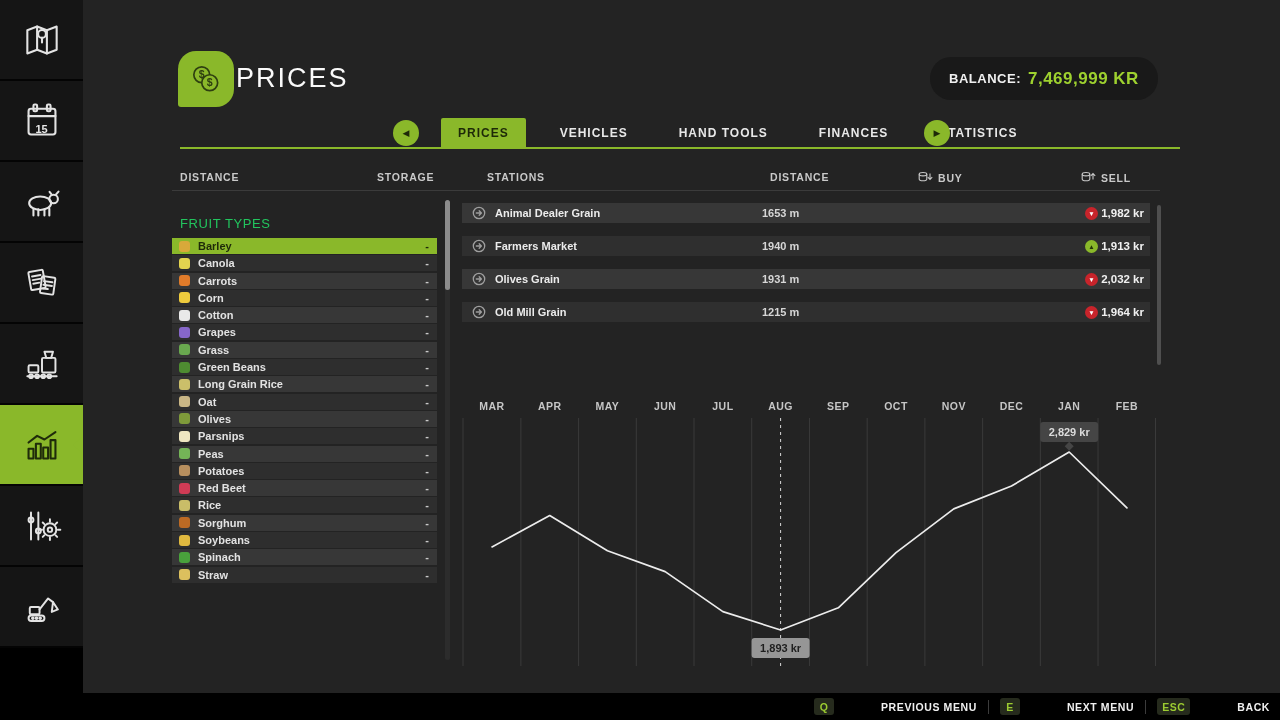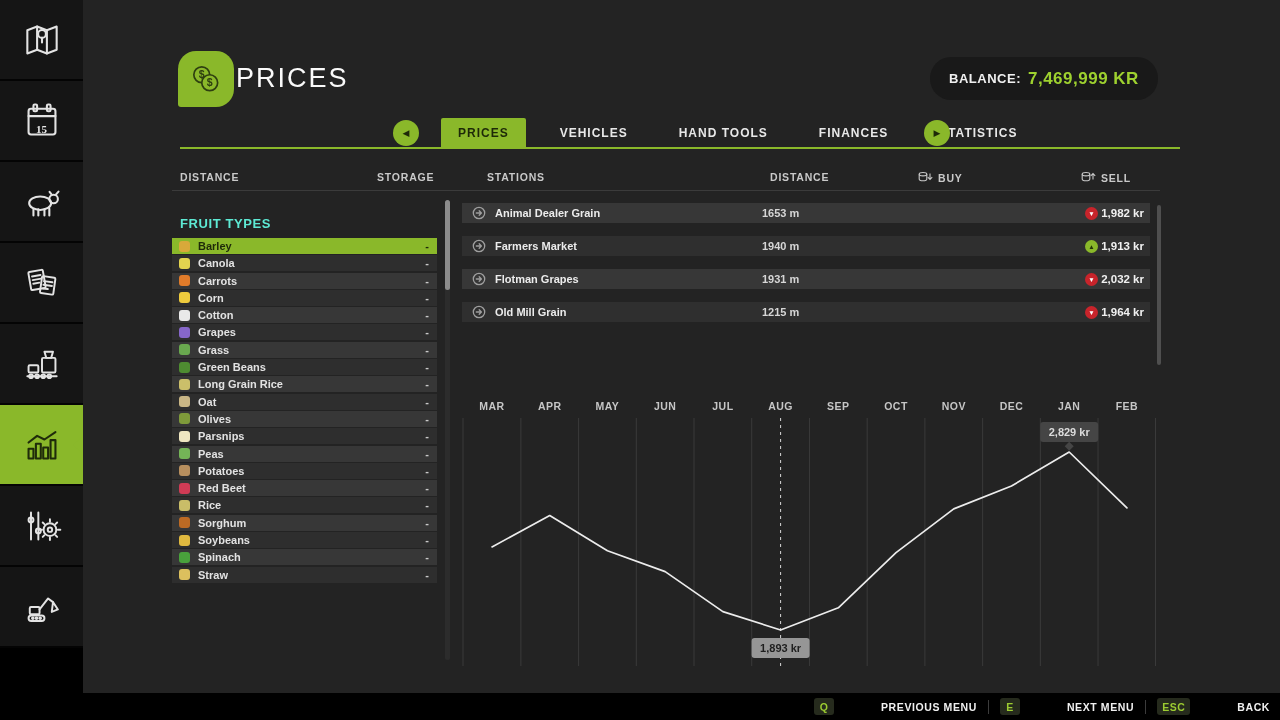--- a/index.html
+++ b/index.html
@@ -1,20 +1,20 @@
 <!DOCTYPE html>
 <html><head>
 <meta charset="utf-8">
 <style>
   * { margin:0; padding:0; box-sizing:border-box; }
   html,body { width:1280px; height:720px; overflow:hidden; background:#000; font-family:"Liberation Sans", sans-serif; }
   #stage { position:relative; width:1280px; height:720px; background:#000; }
 
   
-  #sidebar { position:absolute; left:0; top:0; width:83px; height:666px;font-family:Liberation Serif, serif; }
+  #sidebar { position:absolute; left:0; top:0; width:83px; height:666px; }
   .side-item { position:relative; width:83px; height:81px; background:#151515; border-bottom:2px solid #040404; display:flex; align-items:center; justify-content:center; cursor:pointer; }
   .side-item.active { background:#8ab82a; }
   .side-item svg { width:44px; height:44px; }
   .side-notch { position:absolute; right:-6px; top:50%; width:13px; height:13px; background:#8ab82a; transform:translateY(-50%) rotate(45deg); }
   .side-dot { position:absolute; right:-4px; top:50%; width:4px; height:4px; border-radius:50%; background:#111; transform:translateY(-50%); }
   .cal-num { position:absolute; font-size:11px; font-weight:bold; color:#e8e8e8; top:42px; left:0; width:100%; text-align:center; pointer-events:none; }
 
   
   #main { position:absolute; left:83px; top:0; width:1197px; height:693px; background:#232323; }
 
@@ -35,21 +35,21 @@
   .tab { height:30px; line-height:30px; padding:0 17px; font-size:12px; font-weight:bold; letter-spacing:1px; color:#e8e8e8; cursor:pointer; }
   .tab.active { background:#8ab82a; color:#1d2908; border-radius:2px 2px 0 0; }
 
   
   .colhead { position:absolute; top:171px; font-size:10.5px; font-weight:600; letter-spacing:.8px; color:#c9c9c9; display:flex; align-items:center; gap:5px; }
   #col-commodity { left:97px; } #col-storage { left:294px; } #col-stations { left:404px; }
   #col-distance { left:687px; } #col-buy { left:835px; } #col-sell { left:998px; }
   #colhead-sep { position:absolute; left:89px; top:190px; width:988px; height:1px; background:#3b3b3b; }
 
   
-  #fruit-types-label { position:absolute; left:97px; top:216px; font-size:13px; font-weight:bold; letter-spacing:.6px; color:#5eead4; }
+  #fruit-types-label { position:absolute; left:97px; top:216px; font-size:13px; font-weight:normal; letter-spacing:.6px; color:#22c55e; }
   #commodity-list { position:absolute; left:89px; top:238px; width:265px; }
   .crow { position:relative; height:16px; margin-bottom:1.3px; display:flex; align-items:center; cursor:pointer; }
   .crow:nth-child(odd)  { background:#373737; }
   .crow:nth-child(even) { background:#2e2e2e; }
   .crow.selected { background:#8ab82a; }
   .crow .cicon { width:11px; height:11px; border-radius:3px; margin:0 8px 0 7px; flex:0 0 auto; }
   .crow .clabel { font-size:11px; font-weight:bold; color:#e2e2e2; }
   .crow .cval { position:absolute; right:8px; font-size:11px; font-weight:bold; color:#c9c9c9; }
   .crow.selected .clabel, .crow.selected .cval { color:#1e2a0a; }
   #commodity-scroll { position:absolute; left:362px; top:200px; width:5px; height:460px; background:#2c2c2c; border-radius:3px; }
@@ -380,21 +380,21 @@
           <span class="trend up">▲</span>
           <span class="sprice">1,913 kr</span>
         </div>
         <div class="srow">
           <span class="goto">
             <svg width="14" height="14" viewBox="0 0 14 14" fill="none" stroke="#9f9f9f" stroke-width="1.3" stroke-linecap="round" stroke-linejoin="round">
               <circle cx="7" cy="7" r="5.7"></circle>
               <path d="M4.3 7 H9 M7.2 4.8 L9.4 7 L7.2 9.2"></path>
             </svg>
           </span>
-          <span class="sname">Flotman Grapes</span>
+          <span class="sname">Olives Grain</span>
           <span class="sdist">1931 m</span>
           <span class="trend down">▼</span>
           <span class="sprice">2,032 kr</span>
         </div>
         <div class="srow">
           <span class="goto">
             <svg width="14" height="14" viewBox="0 0 14 14" fill="none" stroke="#9f9f9f" stroke-width="1.3" stroke-linecap="round" stroke-linejoin="round">
               <circle cx="7" cy="7" r="5.7"></circle>
               <path d="M4.3 7 H9 M7.2 4.8 L9.4 7 L7.2 9.2"></path>
             </svg>

